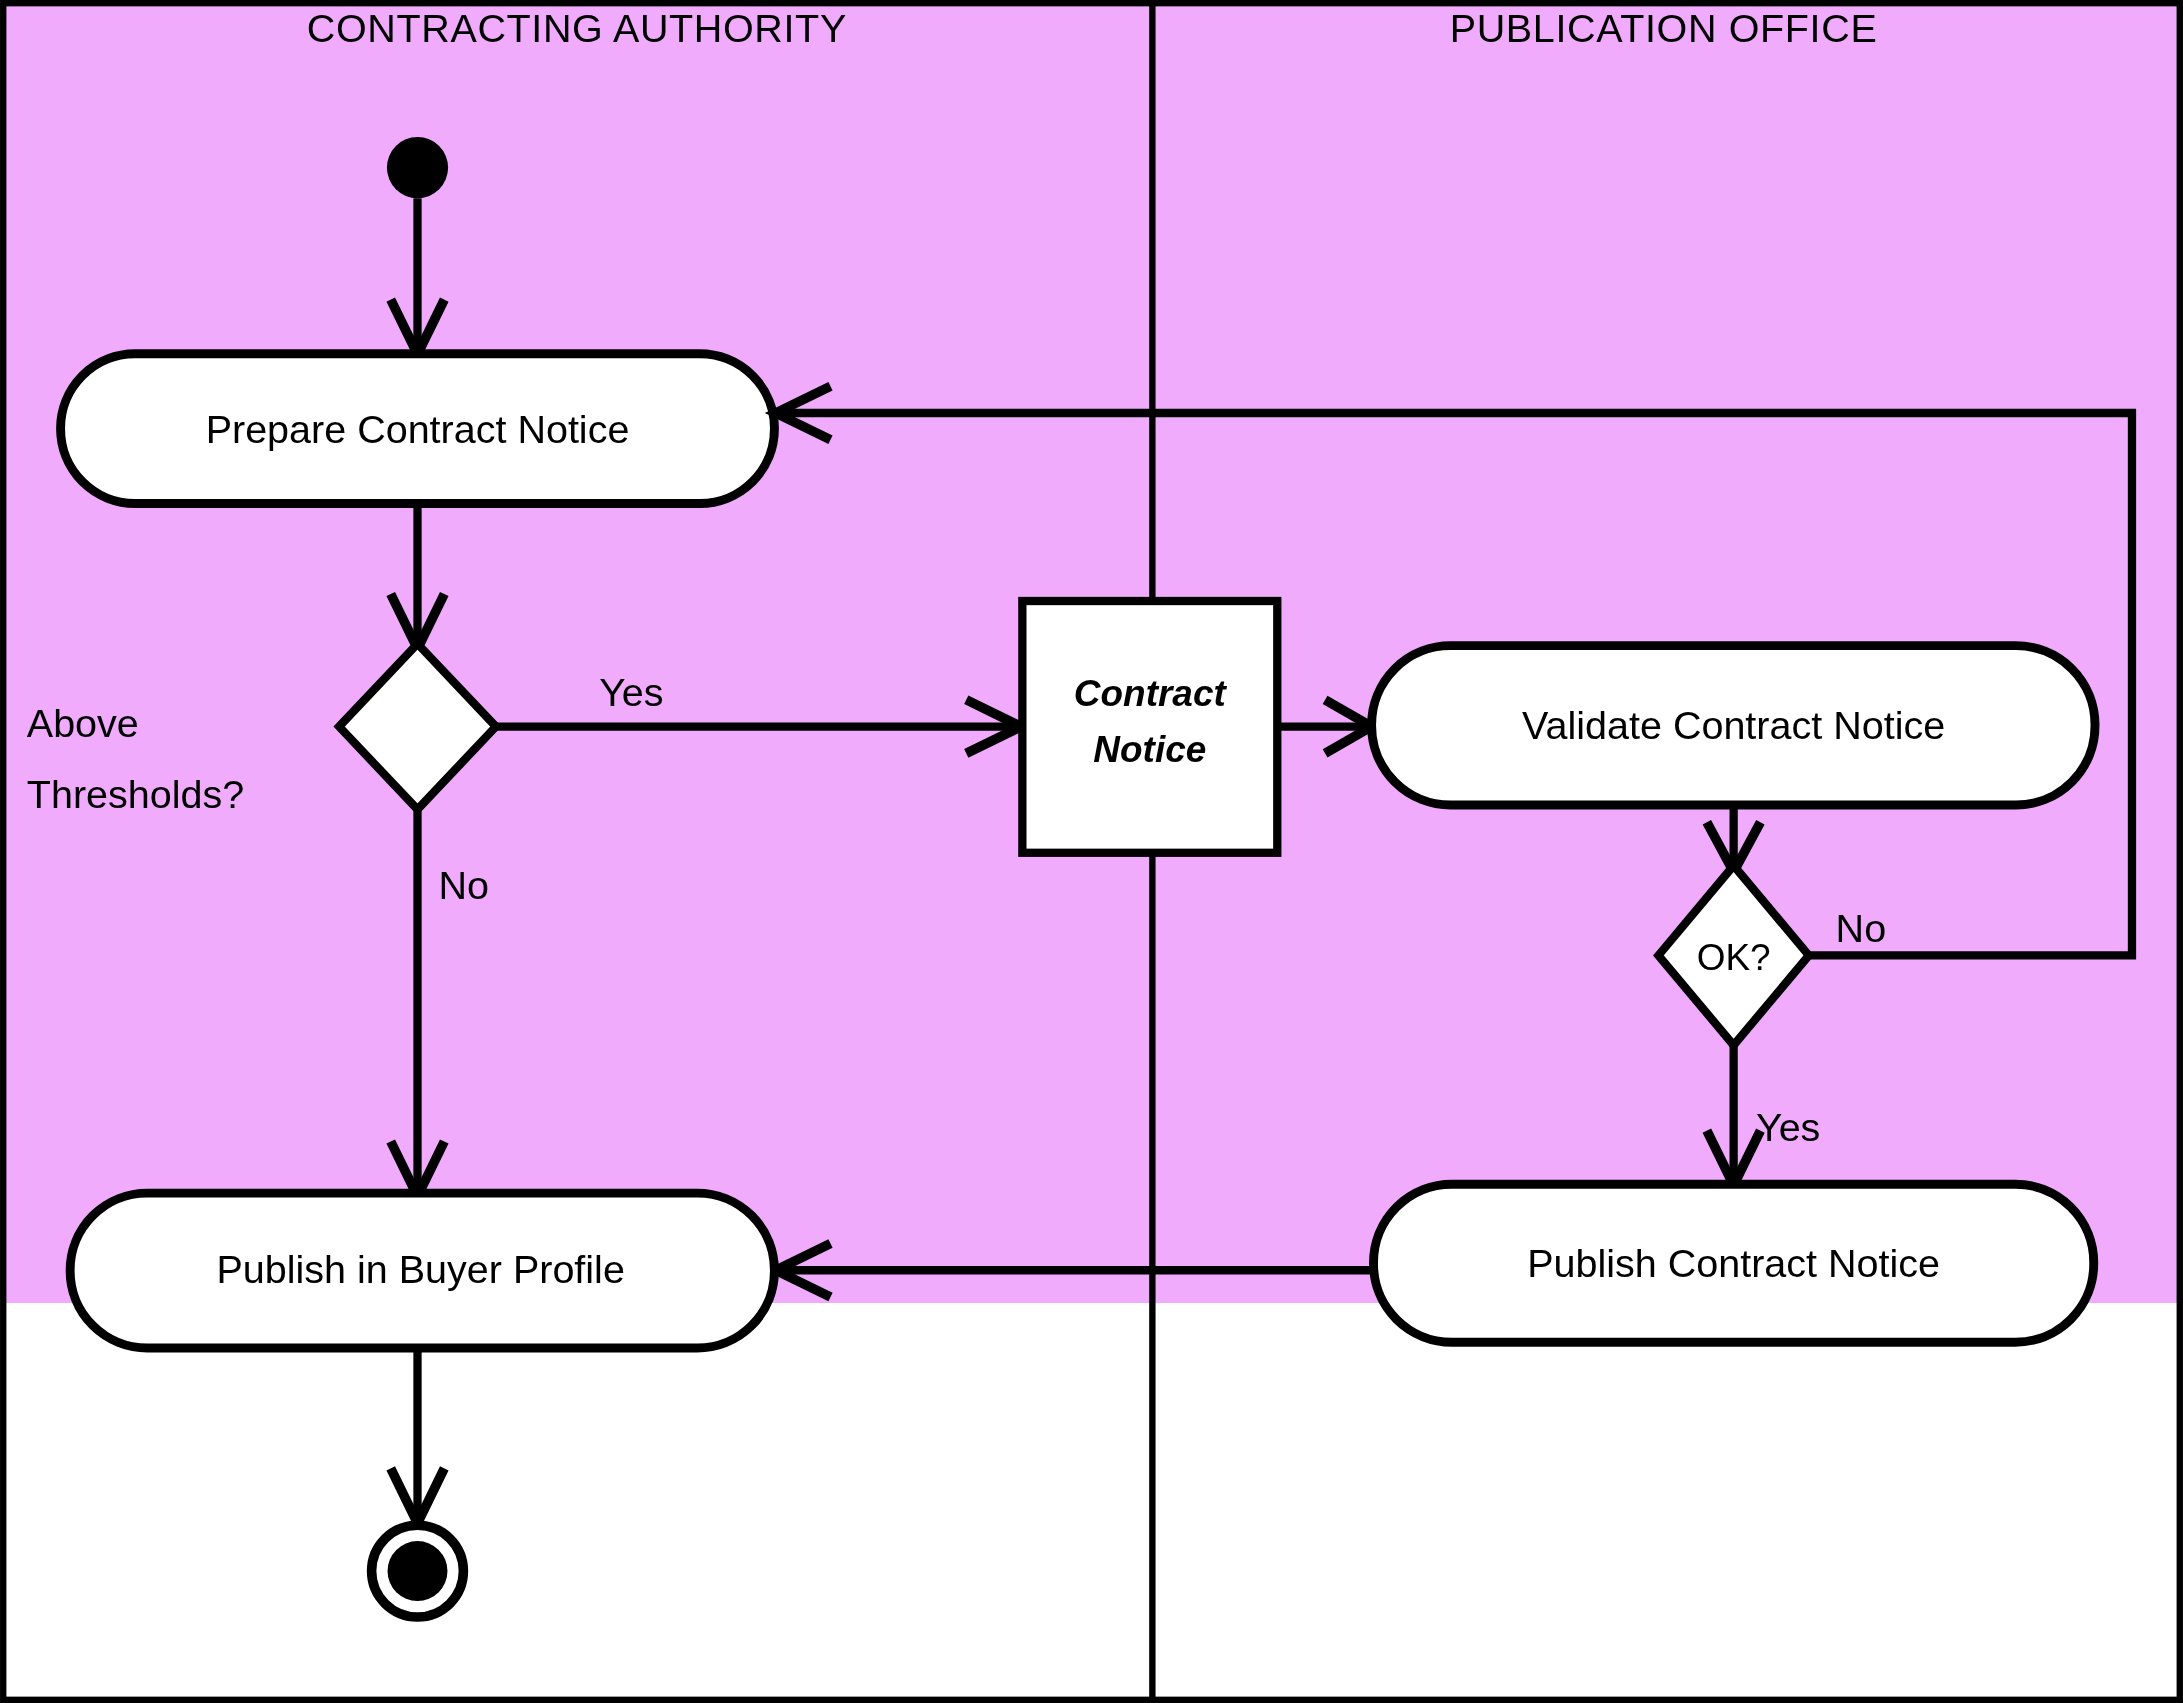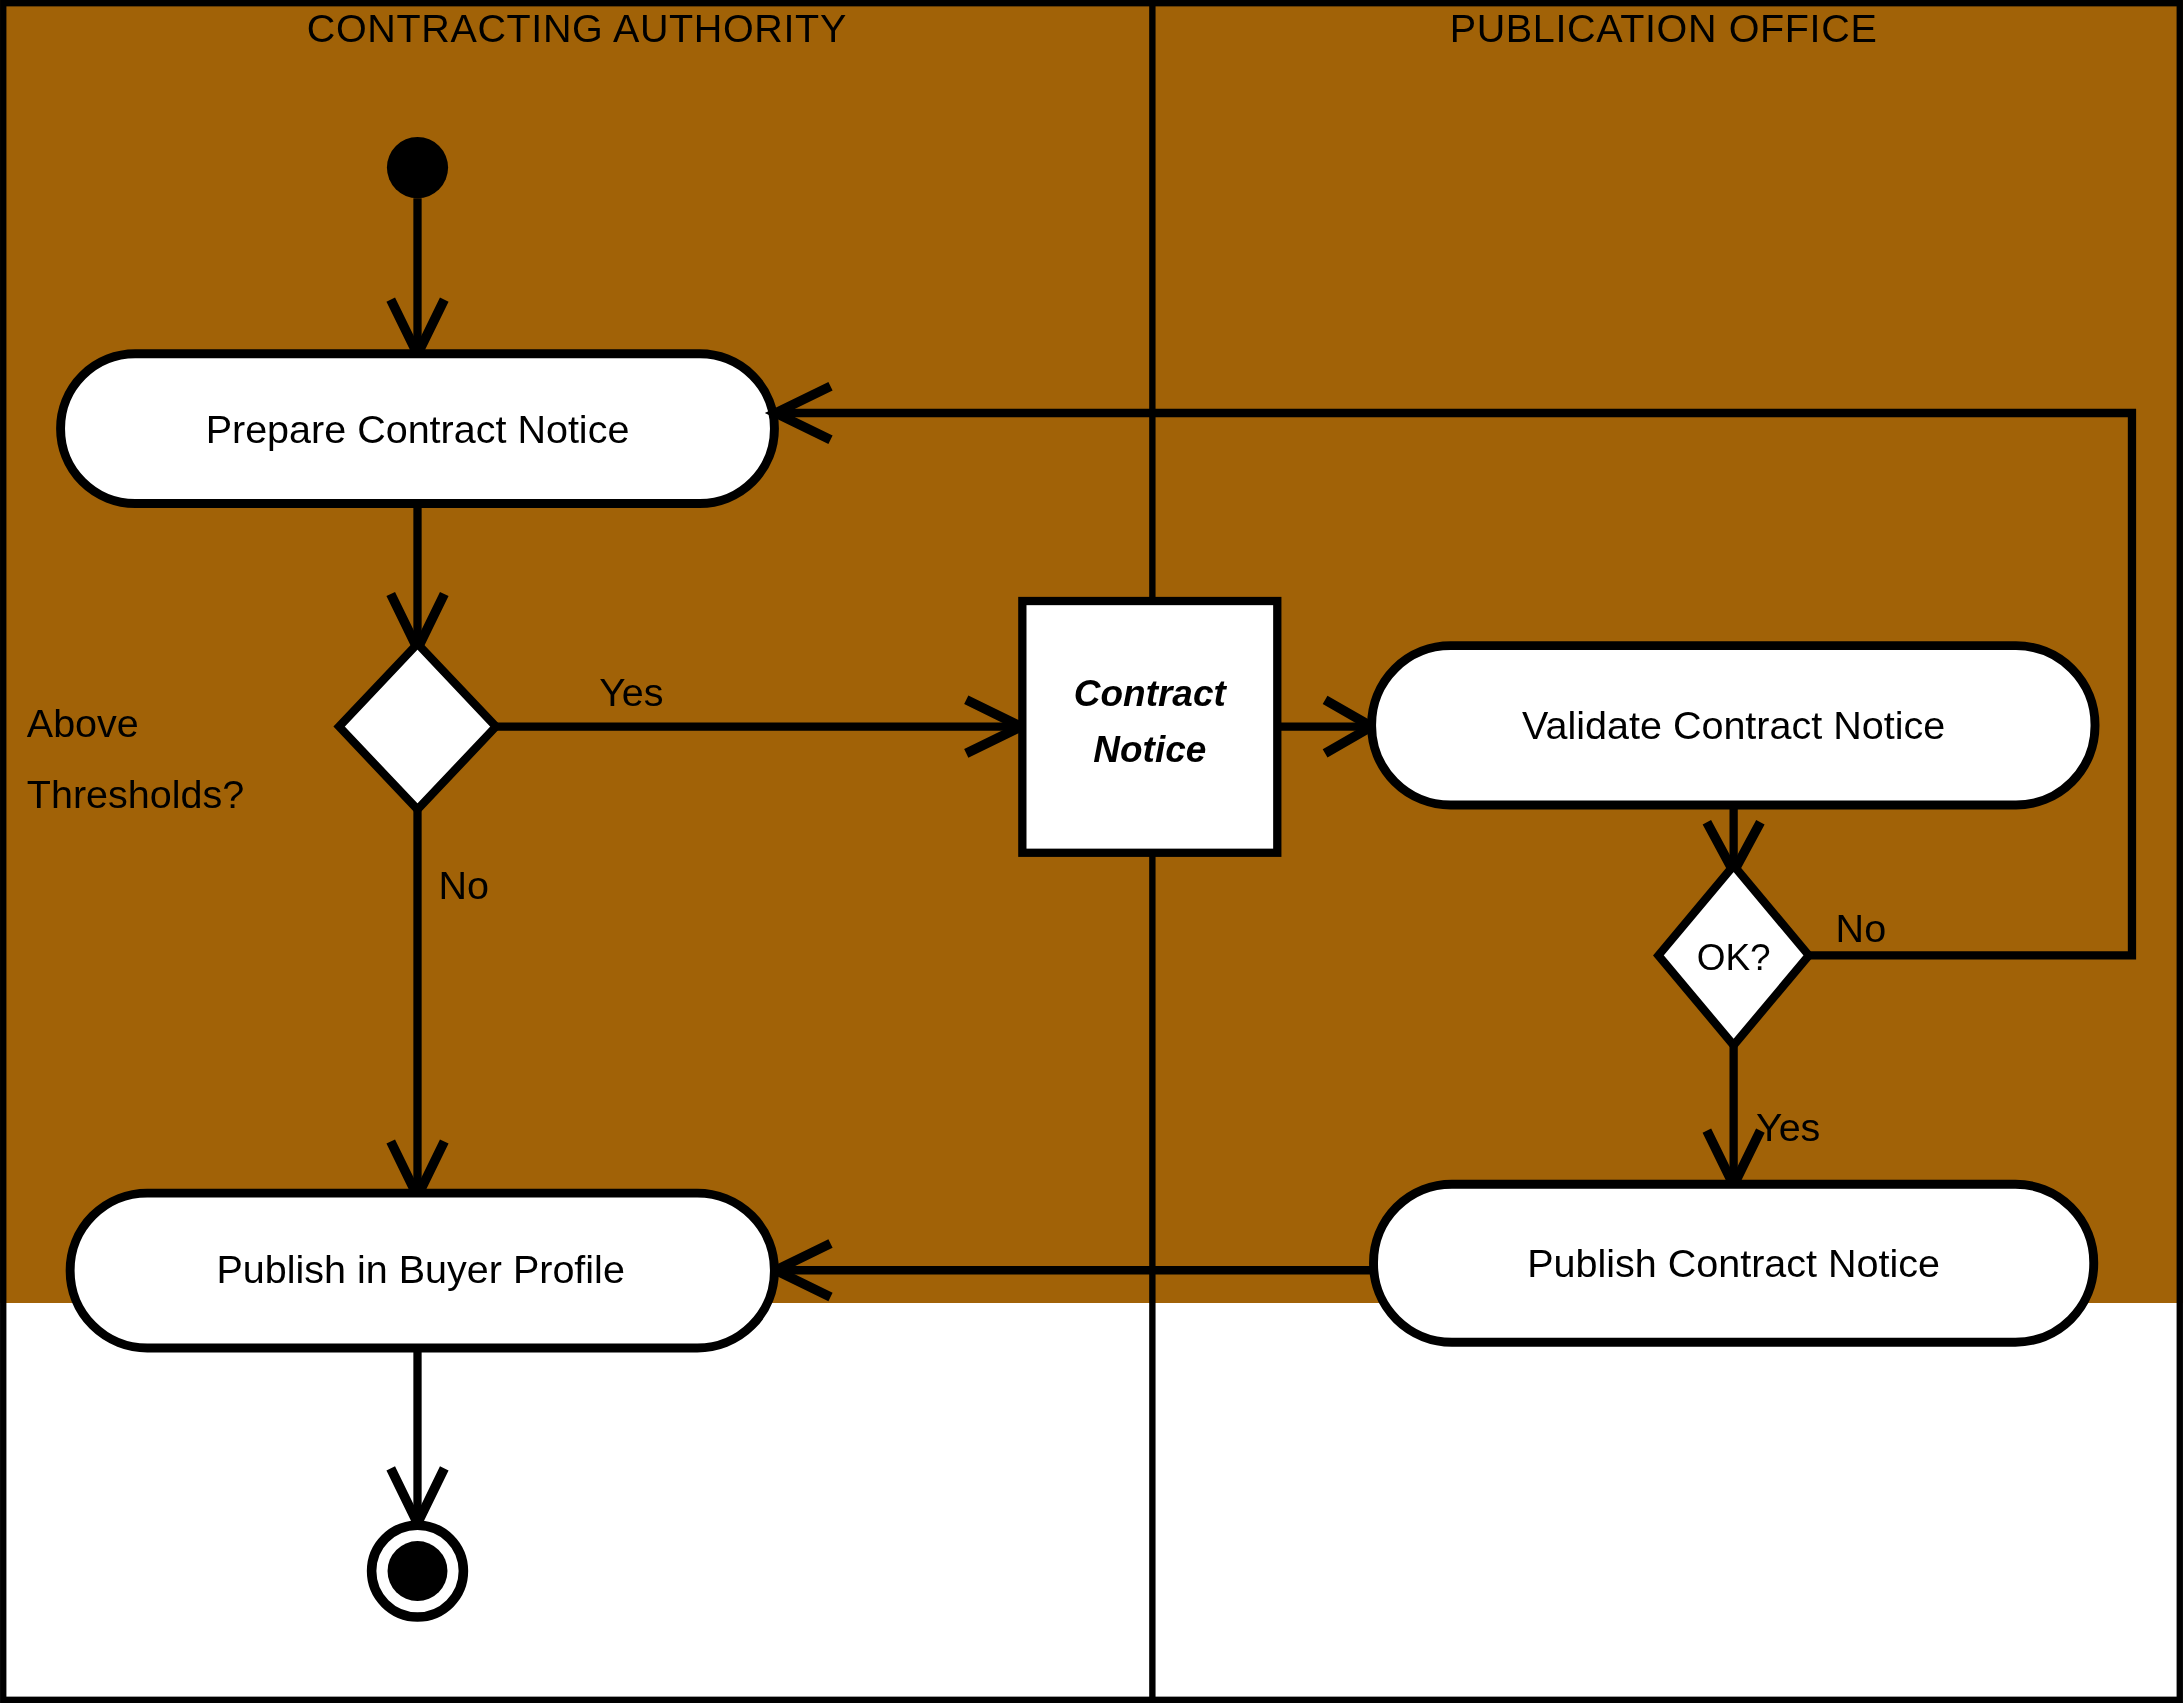--- a/index.html
+++ b/index.html
@@ -11,21 +11,21 @@
   body {
     width: 2183px;
     height: 1703px;
     font-family: "Liberation Sans", sans-serif;
     overflow: hidden;
   }
   #diagram-root {
     position: relative;
     width: 2183px;
     height: 1303px;
-    background: #a16207;
+    background: #f0abfc;
   }
   svg.diagram-canvas {
     display: block;
     width: 2183px;
     height: 1703px;
   }
   .node-shape {
     fill: #ffffff;
     stroke: #000000;
   }

